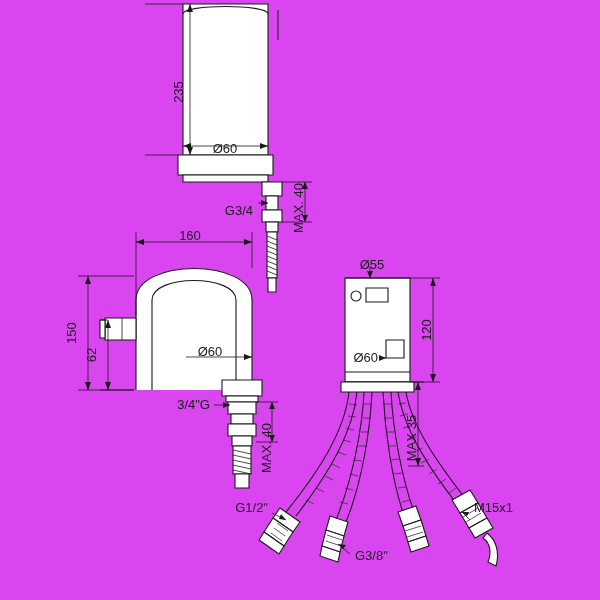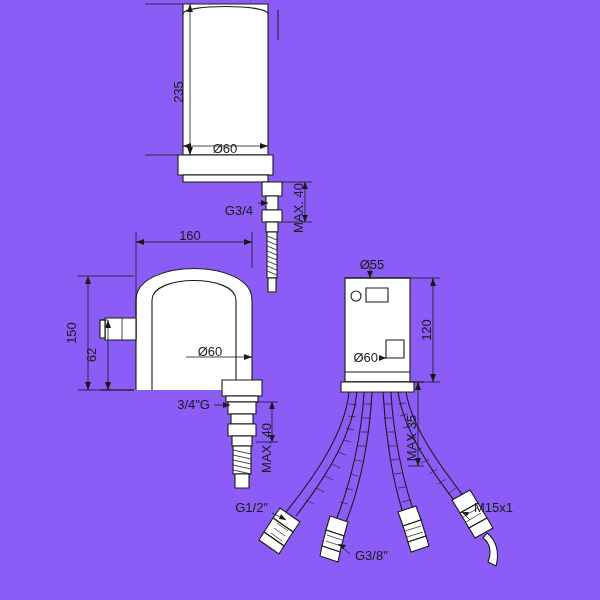--- a/index.html
+++ b/index.html
@@ -10,21 +10,21 @@
   body {
     width: 600px;
     height: 600px;
     font-family: "Liberation Sans", sans-serif;
     overflow: hidden;
   }
   #stage {
     position: relative;
     width: 600px;
     height: 600px;
-    background: #8b5cf6;
+    background: #d946ef;
   }
   svg.drawing {
     position: absolute;
     top: 0;
     left: 0;
     width: 600px;
     height: 600px;
   }
   .dimtext {
     font-family: "Liberation Sans", sans-serif;

